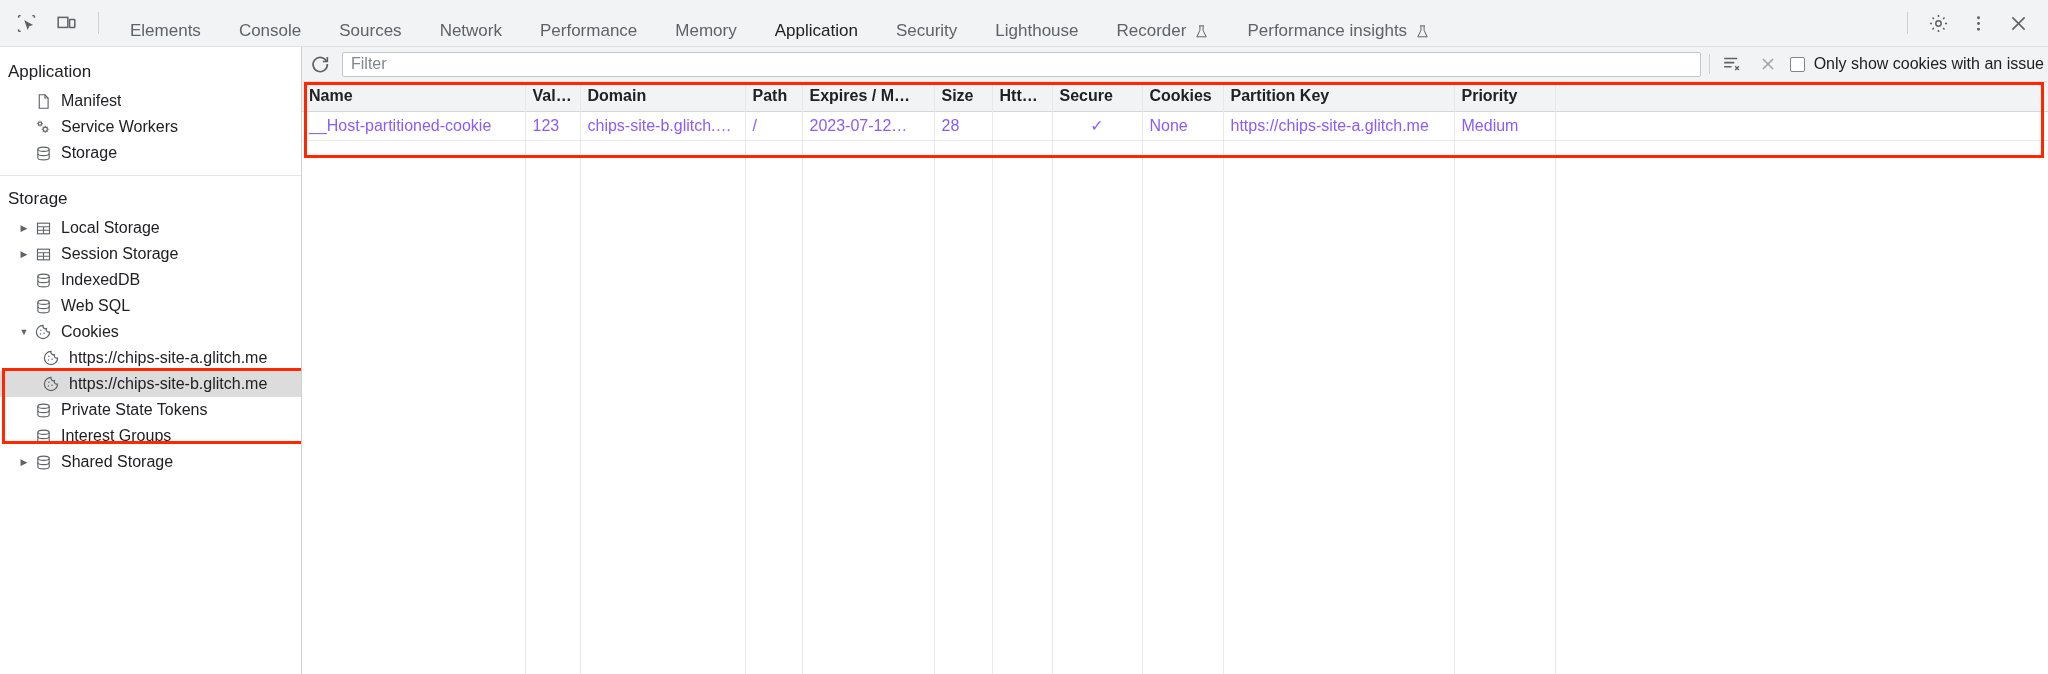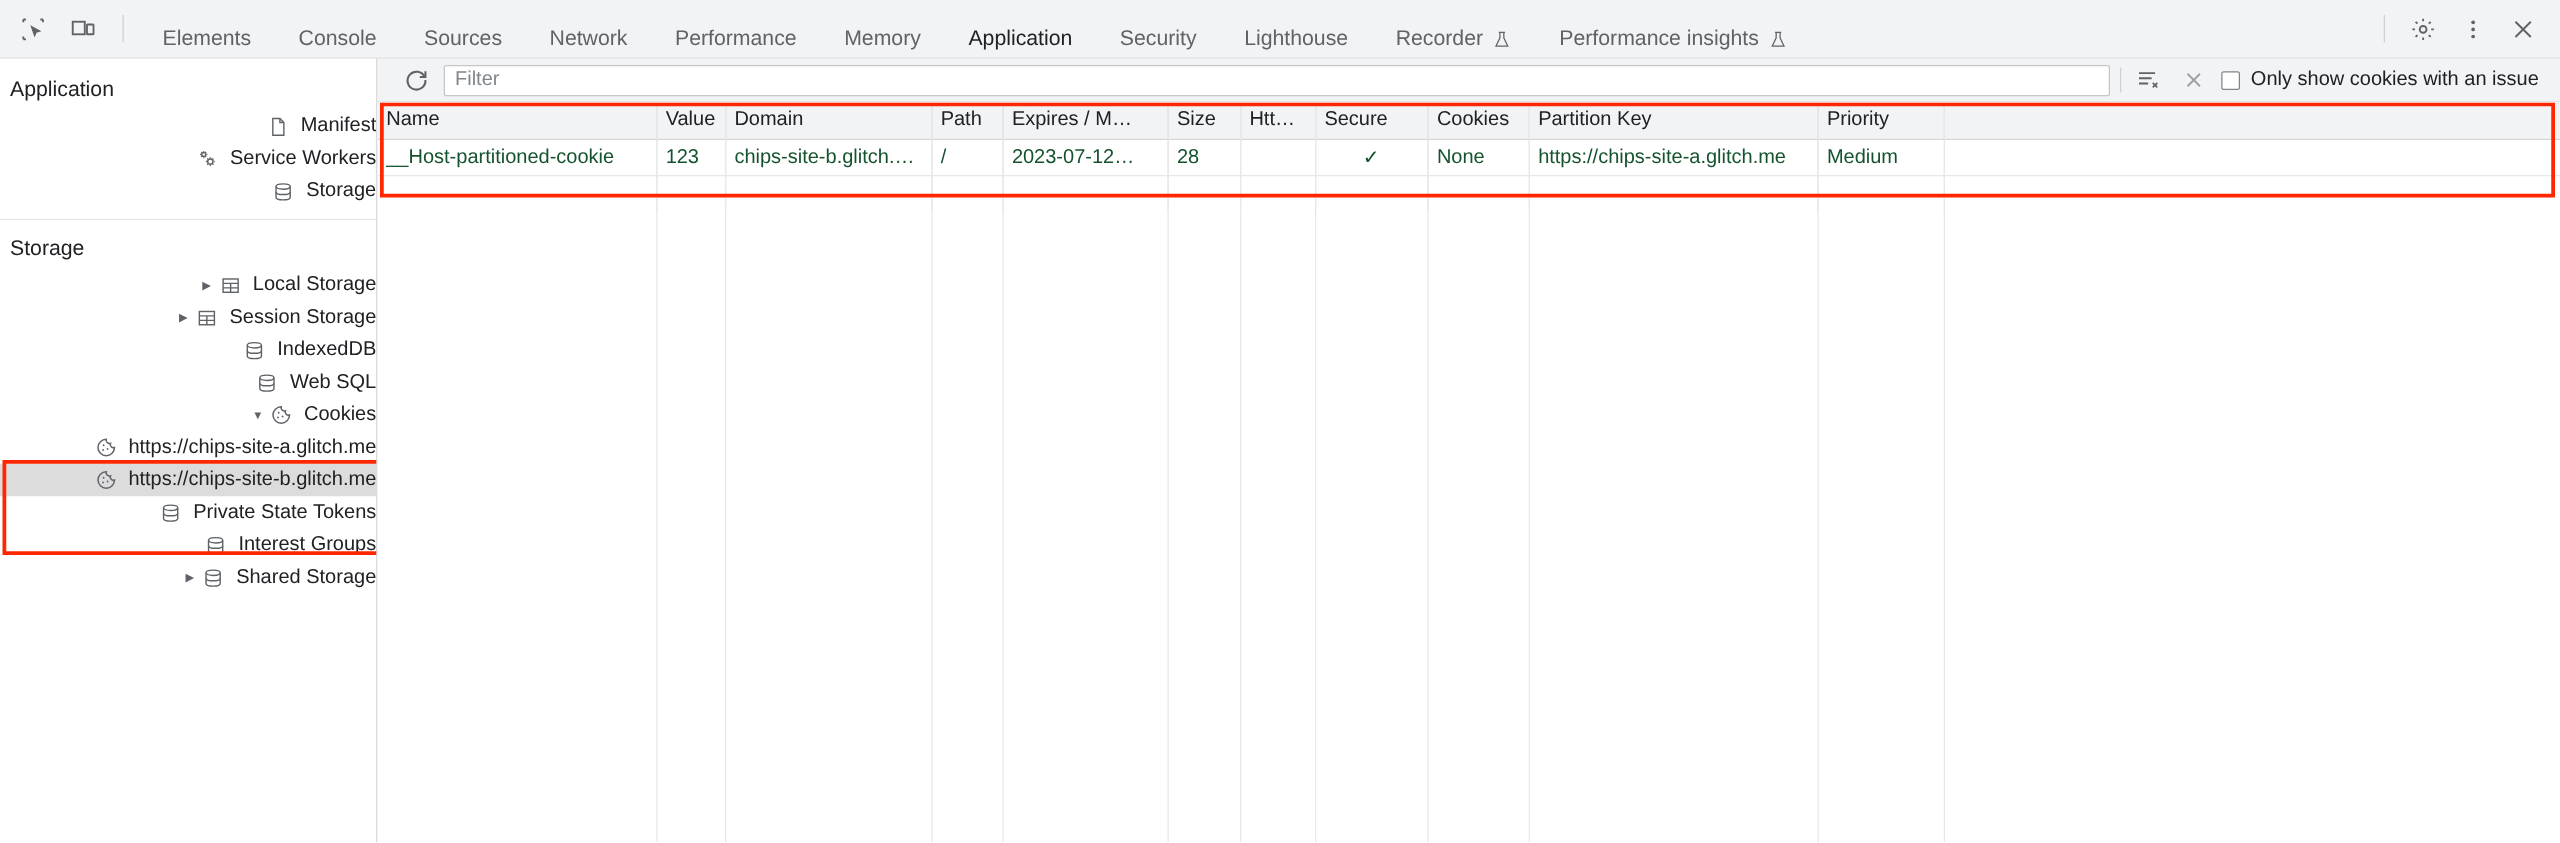--- a/index.html
+++ b/index.html
@@ -79,21 +79,20 @@
     height: 1px; background: #e6e6e6;
     margin: 9px 0 8px 0;
   }
   .tree-item {
     display: flex; align-items: center;
     height: 26px;
     font-size: 16px;
     color: #202124;
     white-space: nowrap;
     padding-left: 8px;
-    justify-content: flex-end;
   }
   .tree-item.selected { background: #dcdcdc; }
   .twisty {
     width: 16px; flex: 0 0 16px;
     display: flex; align-items: center; justify-content: center;
     color: #5f6368; font-size: 9px;
   }
   .twisty.empty { visibility: hidden; }
   .ti-icon {
     width: 22px; flex: 0 0 22px;
@@ -116,21 +115,21 @@
 
   
   .content { flex: 1 1 auto; display: flex; flex-direction: column; position: relative; min-width: 0; }
 
   .filterbar {
     height: 35px;
     flex: 0 0 35px;
     display: flex; align-items: center;
     background: #f1f3f4;
     border-bottom: 1px solid #e0e0e0;
-    padding: 0 17px;
+    padding: 0 4px;
     gap: 8px;
   }
   .fb-btn {
     width: 28px; height: 28px;
     display: flex; align-items: center; justify-content: center;
     color: #5f6368;
     flex: 0 0 auto;
   }
   .filter-input {
     flex: 1 1 auto;
@@ -164,37 +163,37 @@
   
   .table-zone { flex: 1 1 auto; position: relative; overflow: hidden; background: #fff; }
   table.cookies {
     border-collapse: collapse;
     table-layout: fixed;
     width: 2048px;
     font-size: 16px;
   }
   table.cookies th {
     background: #f1f3f4;
-    font-weight: normal;
+    font-weight: bold;
     text-align: left;
     color: #202124;
     height: 29px;
     padding: 0 7px;
     border-right: 1px solid #d6d6d6;
     border-bottom: 1px solid #d6d6d6;
     white-space: nowrap;
     overflow: hidden;
     text-overflow: ellipsis;
   }
   table.cookies td {
     height: 29px;
     padding: 0 7px;
     border-right: 1px solid #e8e8e8;
     border-bottom: 1px solid #e8e8e8;
-    color: #14532d;
+    color: #8b5cf6;
     white-space: nowrap;
     overflow: hidden;
     text-overflow: ellipsis;
     background: #fff;
     vertical-align: middle;
   }
   td.center { text-align: center; }
   tr.filler td { height: 29px; border-bottom: none; }
 
   

